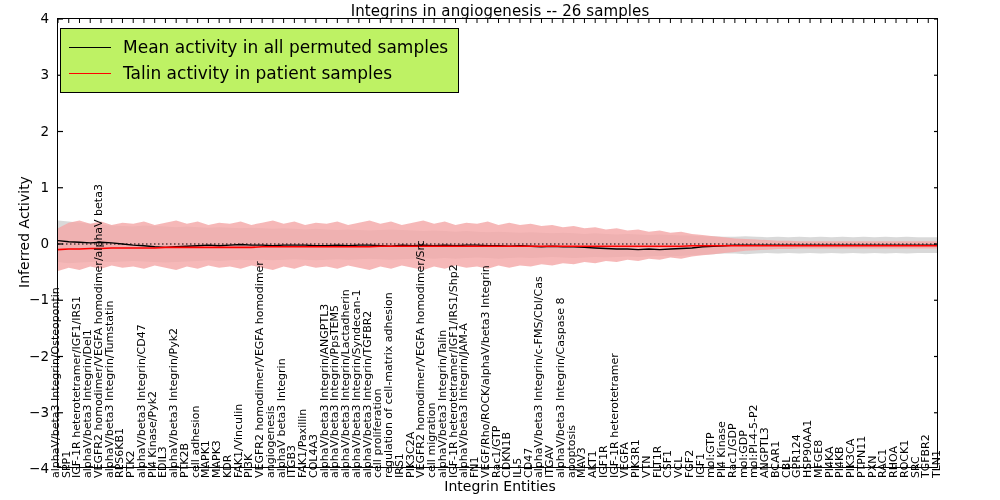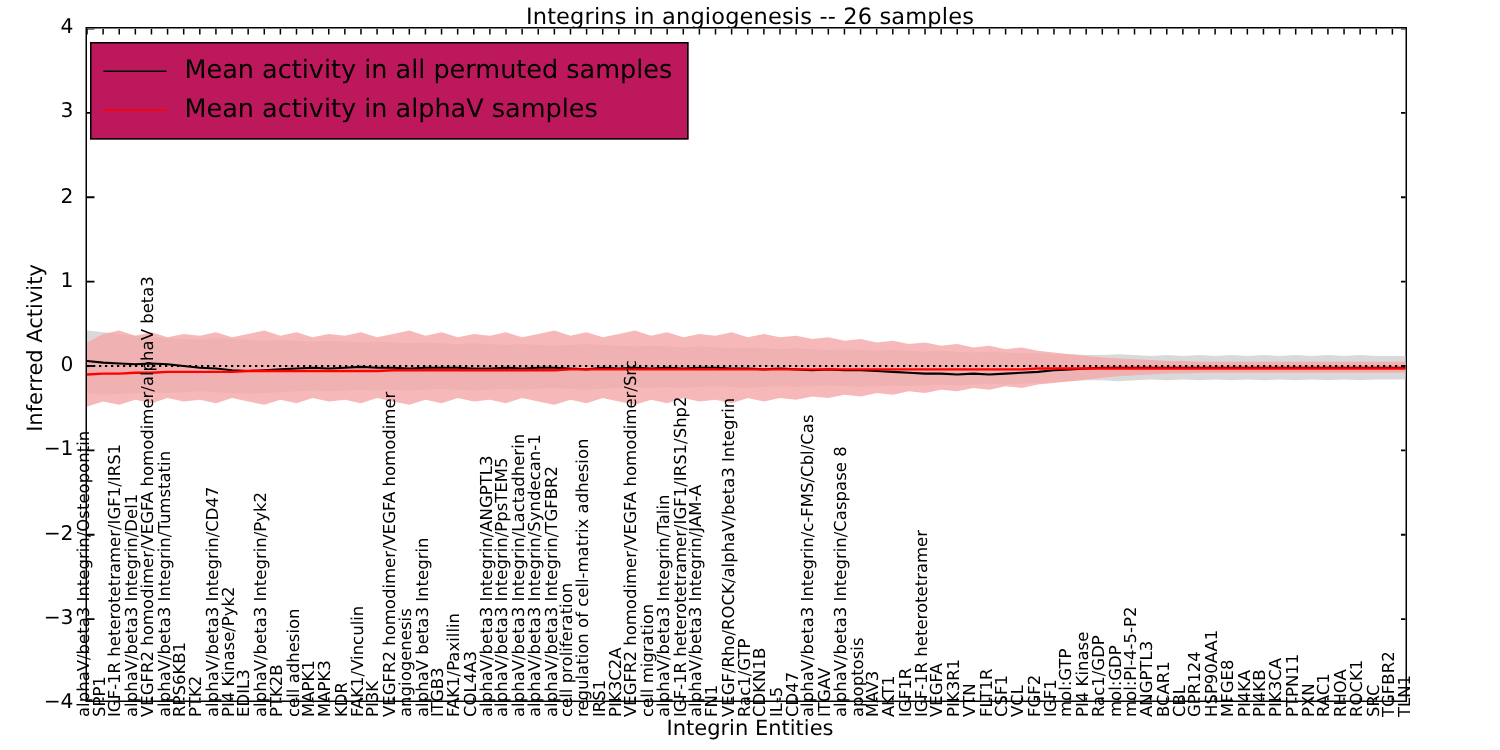--- a/index.html
+++ b/index.html
@@ -38,21 +38,21 @@
   .xlab{
     position:absolute;bottom:2px;
     font-size:11px;line-height:11px;color:#000;white-space:nowrap;
     transform-origin:left bottom;
     transform:rotate(-90deg);
   }
 
   
   .legend{
     position:absolute;left:60px;top:28px;
-    background:#be185d;border:1.1px solid #000;
+    background:#bef264;border:1.1px solid #000;
     padding:5px 10px 6px 8px;
     z-index:6;
   }
   .legend-row{display:flex;align-items:center;height:26px;}
   .legend-swatch{display:inline-block;width:42px;height:0;border-top-width:1.6px;border-top-style:solid;margin-right:12px;}
   .legend-text{font-size:17px;color:#000;}
 
   
   svg.plot{position:absolute;left:0;top:0;width:881px;height:450px;display:block;}
 </style>
@@ -362,17 +362,17 @@
 
   <div class="xaxis-title">Integrin Entities</div>
 
   <div class="legend">
     <div class="legend-row">
       <span class="legend-swatch" style="border-top-color:#000000"></span>
       <span class="legend-text">Mean activity in all permuted samples</span>
     </div>
     <div class="legend-row">
       <span class="legend-swatch" style="border-top-color:#ff0000"></span>
-      <span class="legend-text">Mean activity in alphaV samples</span>
+      <span class="legend-text">Talin activity in patient samples</span>
     </div>
   </div>
 
 </div>
 
 </body></html>

